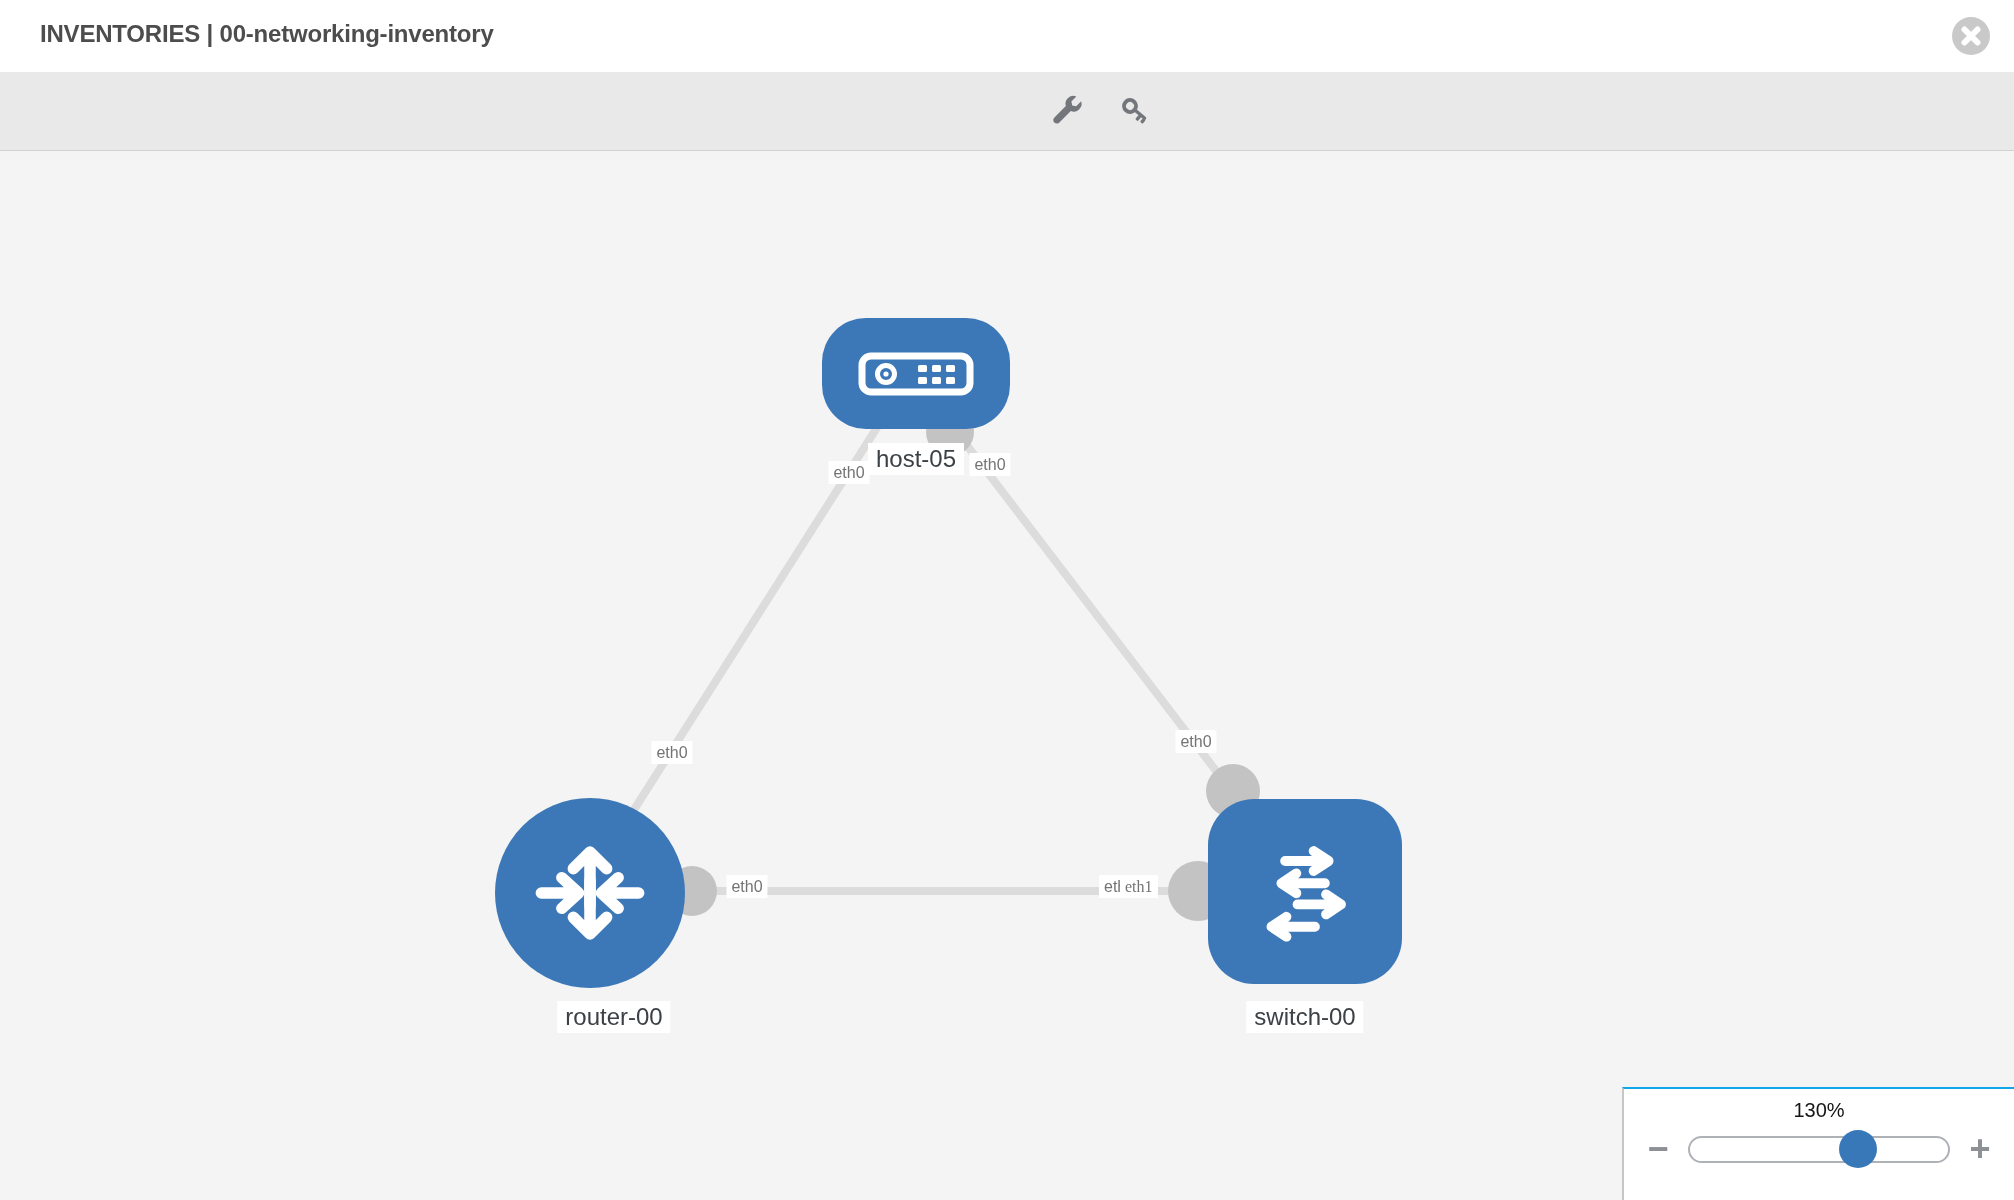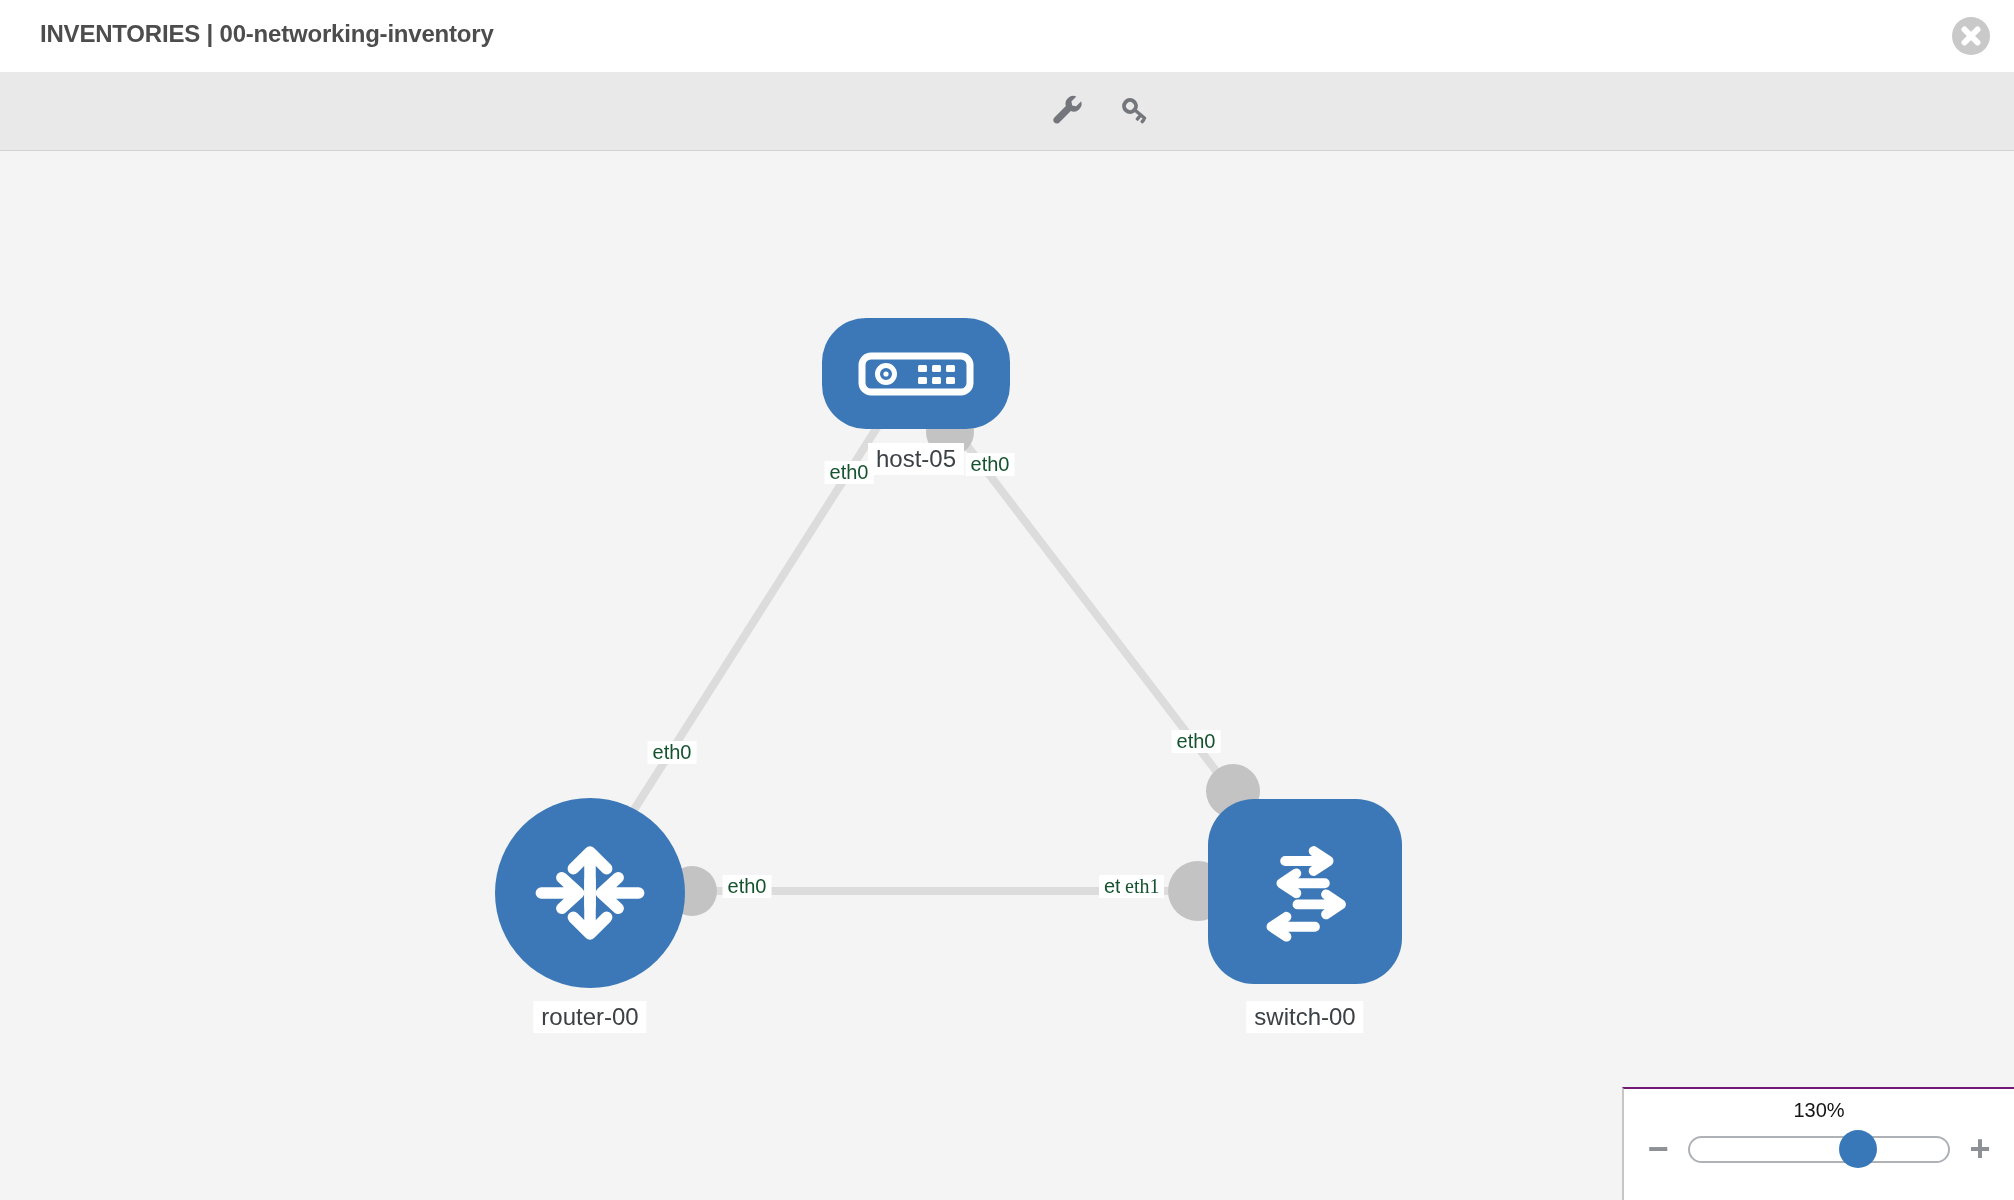--- a/index.html
+++ b/index.html
@@ -36,28 +36,28 @@
     background:#f4f4f4; }
   .edges { position:absolute; left:0; top:0; }
 
   .node { position:absolute; background:#3c78b7; display:flex; align-items:center;
     justify-content:center; cursor:pointer; }
   .node-host   { left:822px;  top:167px; width:188px; height:111px; border-radius:44px; }
   .node-router { left:495px;  top:647px; width:190px; height:190px; border-radius:50%; }
   .node-switch { left:1208px; top:648px; width:194px; height:185px; border-radius:46px; }
 
   .chip { position:absolute; transform:translateX(-50%); background:#ffffff;
-    color:#14532d; font-size:20px; line-height:21px; padding:1px 5px;
+    color:#737373; font-size:16px; line-height:21px; padding:1px 5px;
     white-space:nowrap; }
   .chip.node-label { font-size:24px; line-height:30px; padding:1px 8px; color:#3c4146; }
   .chip.anchor-left { transform:none; }
 
   
   .zoom-panel { position:absolute; left:1622px; top:936px; width:392px; height:114px;
-    background:#ffffff; border-top:2px solid #701a75; border-left:2px solid #c6c6c6; }
+    background:#ffffff; border-top:2px solid #0ea5e9; border-left:2px solid #c6c6c6; }
   .zoom-level { position:absolute; left:0; top:10px; width:100%; text-align:center;
     font-size:20px; color:#151515; }
   .zoom-row { position:absolute; left:0; top:40px; width:100%; height:40px;
     display:flex; align-items:center; padding:0 16px; }
   .zoom-btn { border:none; background:transparent; color:#8d9196; font-weight:700;
     font-size:36px; line-height:36px; width:36px; cursor:pointer; }
   .zoom-track { position:relative; flex:1; height:27px; margin:0 12px;
     background:#ffffff; border:2px solid #aeb2b6; border-radius:14px; cursor:pointer; }
   .zoom-handle { position:absolute; left:65%; top:50%; width:38px; height:38px;
     margin:-19px 0 0 -19px; border-radius:50%; background:#3878b8; cursor:grab; }
@@ -147,21 +147,21 @@
   <div class="chip node-label" style="left:916px; top:292px;">host-05</div>
   <div class="chip" style="left:990px; top:302px;">eth0</div>
 
   <div class="chip" style="left:672px; top:590px;">eth0</div>
   <div class="chip" style="left:747px; top:724px;">eth0</div>
 
   <div class="chip anchor-left" style="left:1099px; top:724px;">eth0</div>
   <div class="chip anchor-left" style="left:1120px; top:724px;font-family:Liberation Serif, serif;">eth1</div>
   <div class="chip" style="left:1196px; top:579px;">eth0</div>
 
-  <div class="chip node-label" style="left:590px; top:850px;">router-00</div>
+  <div class="chip node-label" style="left:614px; top:850px;">router-00</div>
   <div class="chip node-label" style="left:1305px; top:850px;">switch-00</div>
 
   <div class="zoom-panel">
     <div class="zoom-level">130%</div>
     <div class="zoom-row">
       <button class="zoom-btn">−</button>
       <div class="zoom-track">
         <div class="zoom-handle"></div>
       </div>
       <button class="zoom-btn">+</button>

